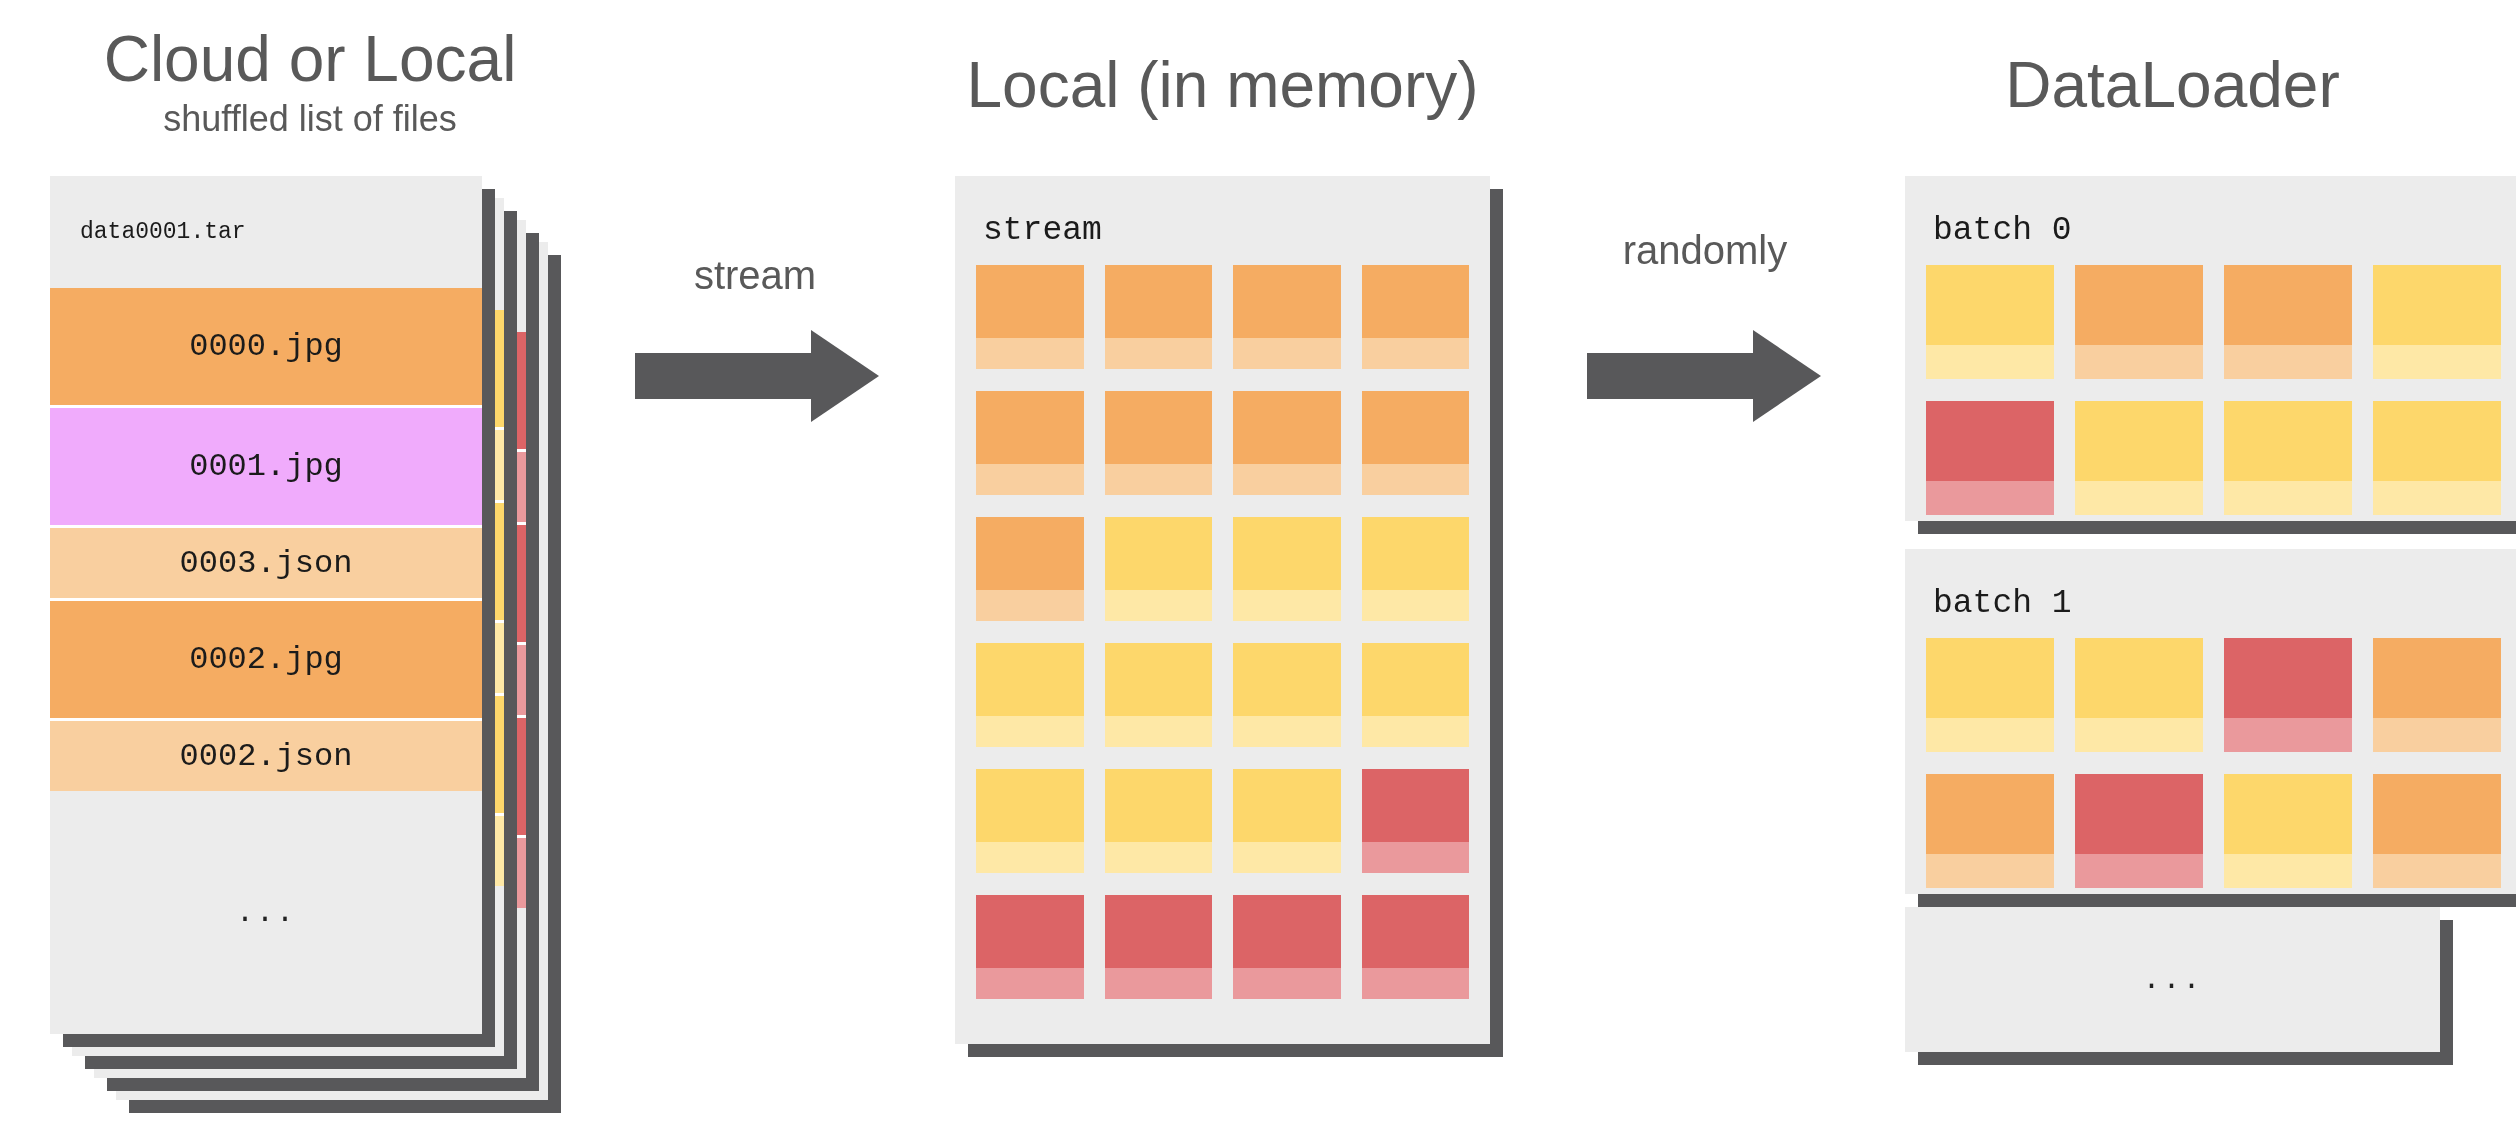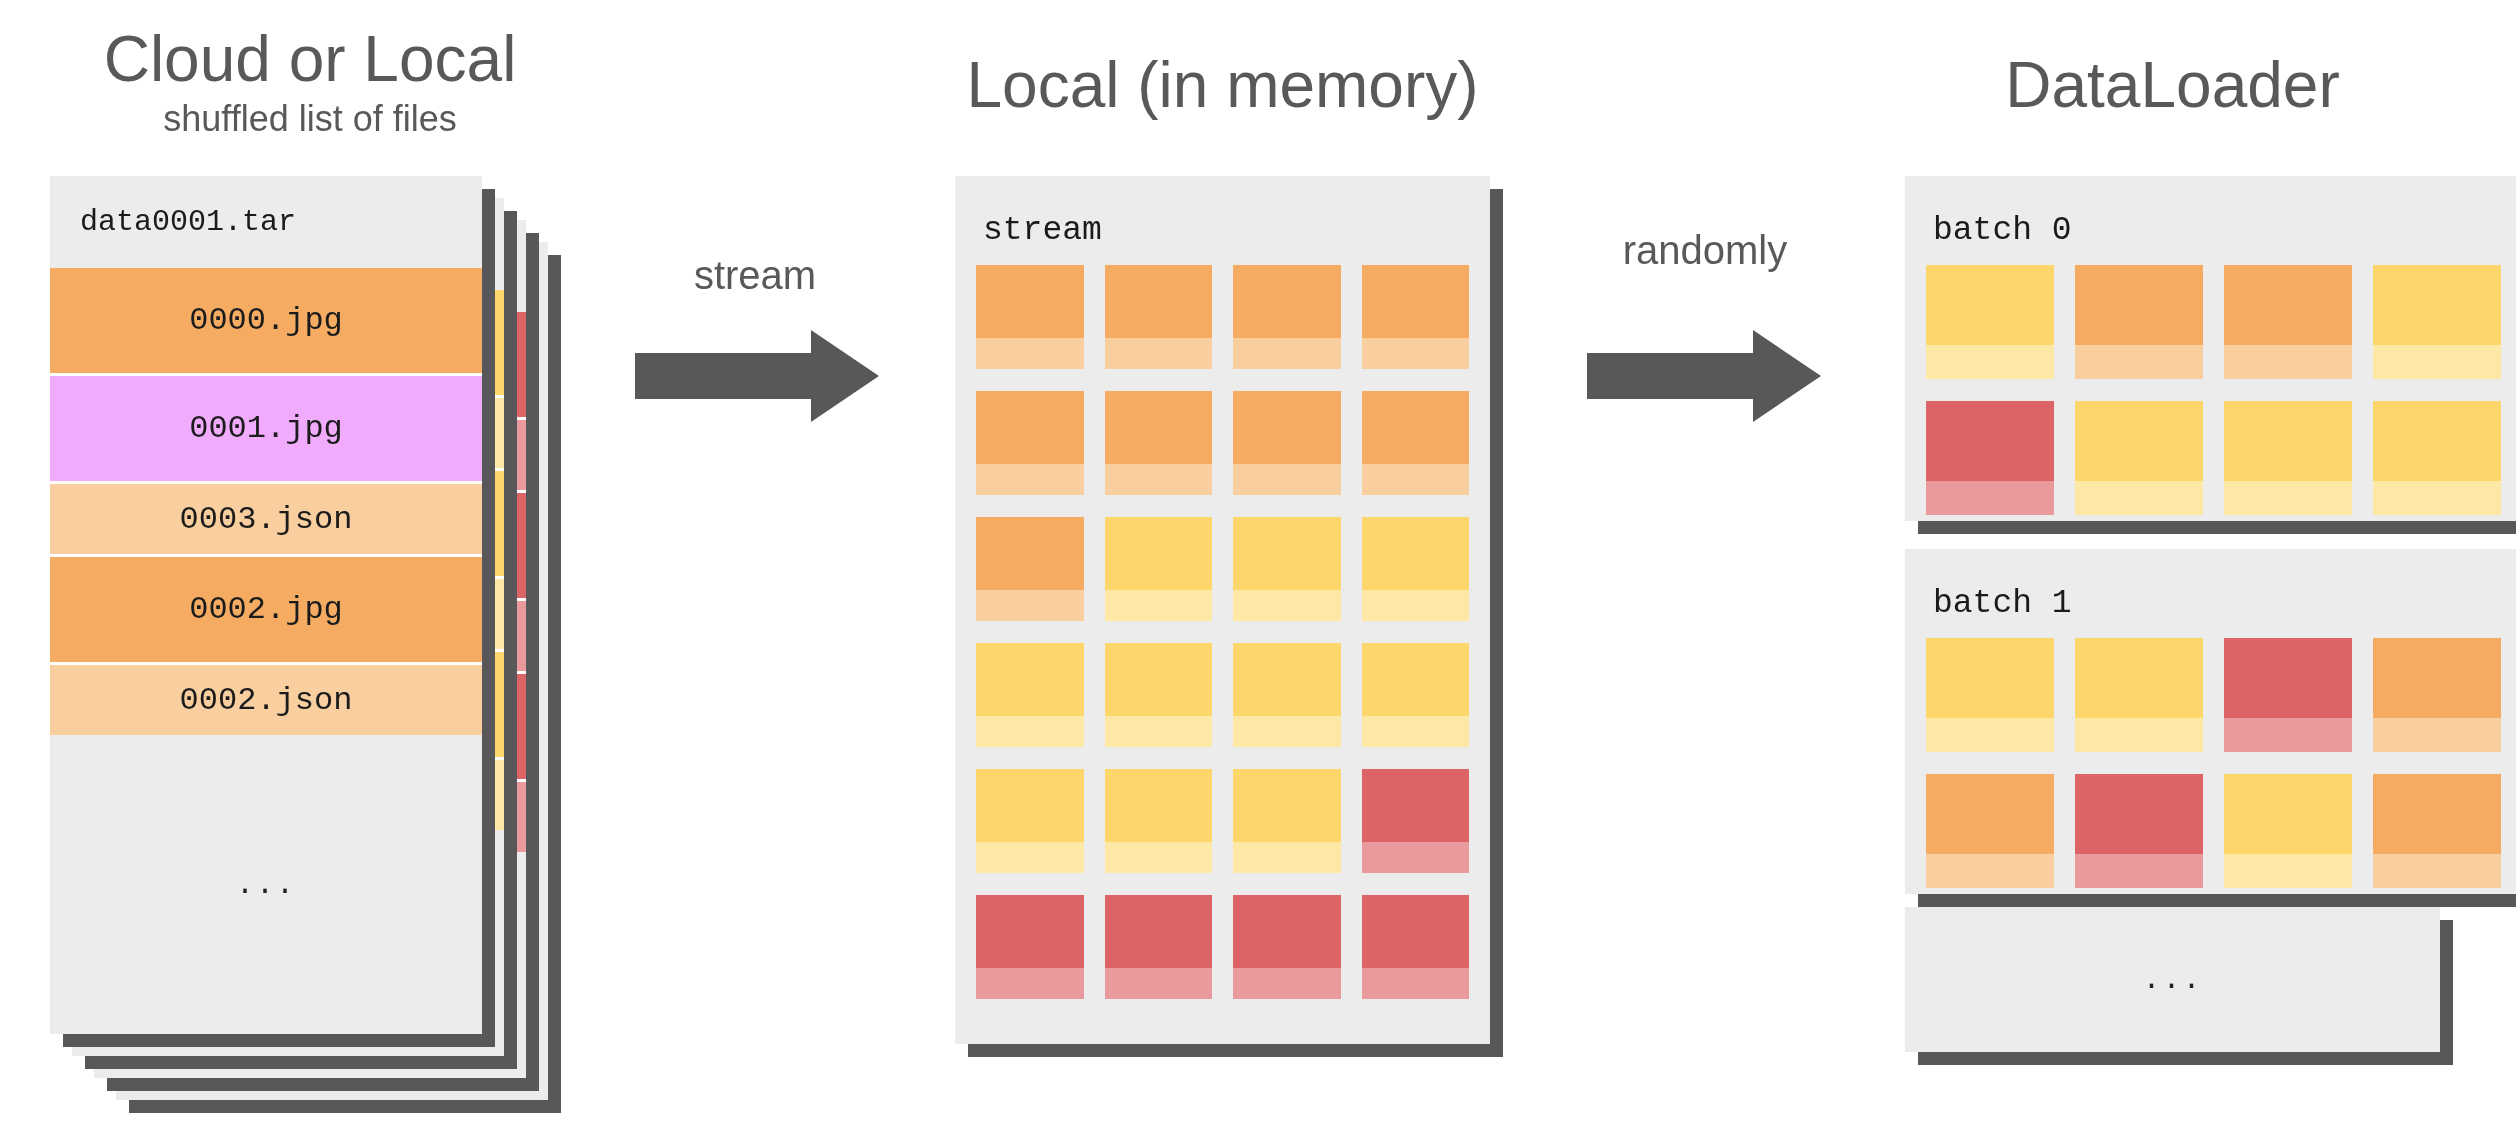--- a/index.html
+++ b/index.html
@@ -14,26 +14,26 @@
   body{position:relative; font-family:"Liberation Sans", sans-serif;}
 
   .col-title{position:absolute; text-align:center; font-size:64px; color:var(--title); line-height:1.05;}
   .col-subtitle{position:absolute; text-align:center; font-size:36px; color:var(--title);}
 
   .card{position:absolute; background:var(--card-bg); box-shadow:13px 13px 0 var(--shadow);}
 
   
   #tar-stack{position:absolute; left:50px; top:176px; width:520px; height:940px;}
   .tar-card{position:absolute; width:432px; height:858px; background:var(--card-bg); box-shadow:13px 13px 0 var(--shadow);}
-  .tar-header{height:92px; display:flex; align-items:center; padding-left:30px;
-    font-family:"Liberation Mono", monospace; font-size:30px; color:var(--mono);}
+  .tar-header{height:112px; display:flex; align-items:center; padding-left:30px;
+    font-family:"Liberation Mono", monospace; font-size:23px; color:var(--mono);}
   .tar-rows{display:flex; flex-direction:column; gap:3px; background:#FFFFFF;}
   .tar-row{display:flex; align-items:center; justify-content:center;
     font-family:"Liberation Mono", monospace; font-size:32px; color:var(--mono);}
-  .tar-row.jpg{height:105px;}
+  .tar-row.jpg{height:117px;}
   .tar-row.json{height:70px;}
   .tar-footer{flex:1; display:flex; align-items:center; justify-content:center;
     font-family:"Liberation Mono", monospace; font-size:30px; color:#222; letter-spacing:2px;}
   .tar-inner{display:flex; flex-direction:column; height:100%;}
 
   
   .mono-header{height:89px; display:flex; align-items:flex-end; padding:0 0 16px 28px;
     font-family:"Liberation Mono", monospace; font-size:33px; color:var(--mono);}
   .tile-grid{display:grid; grid-template-columns:repeat(4,1fr); column-gap:21px; margin:0 21px;}
   .tile{position:relative;}

